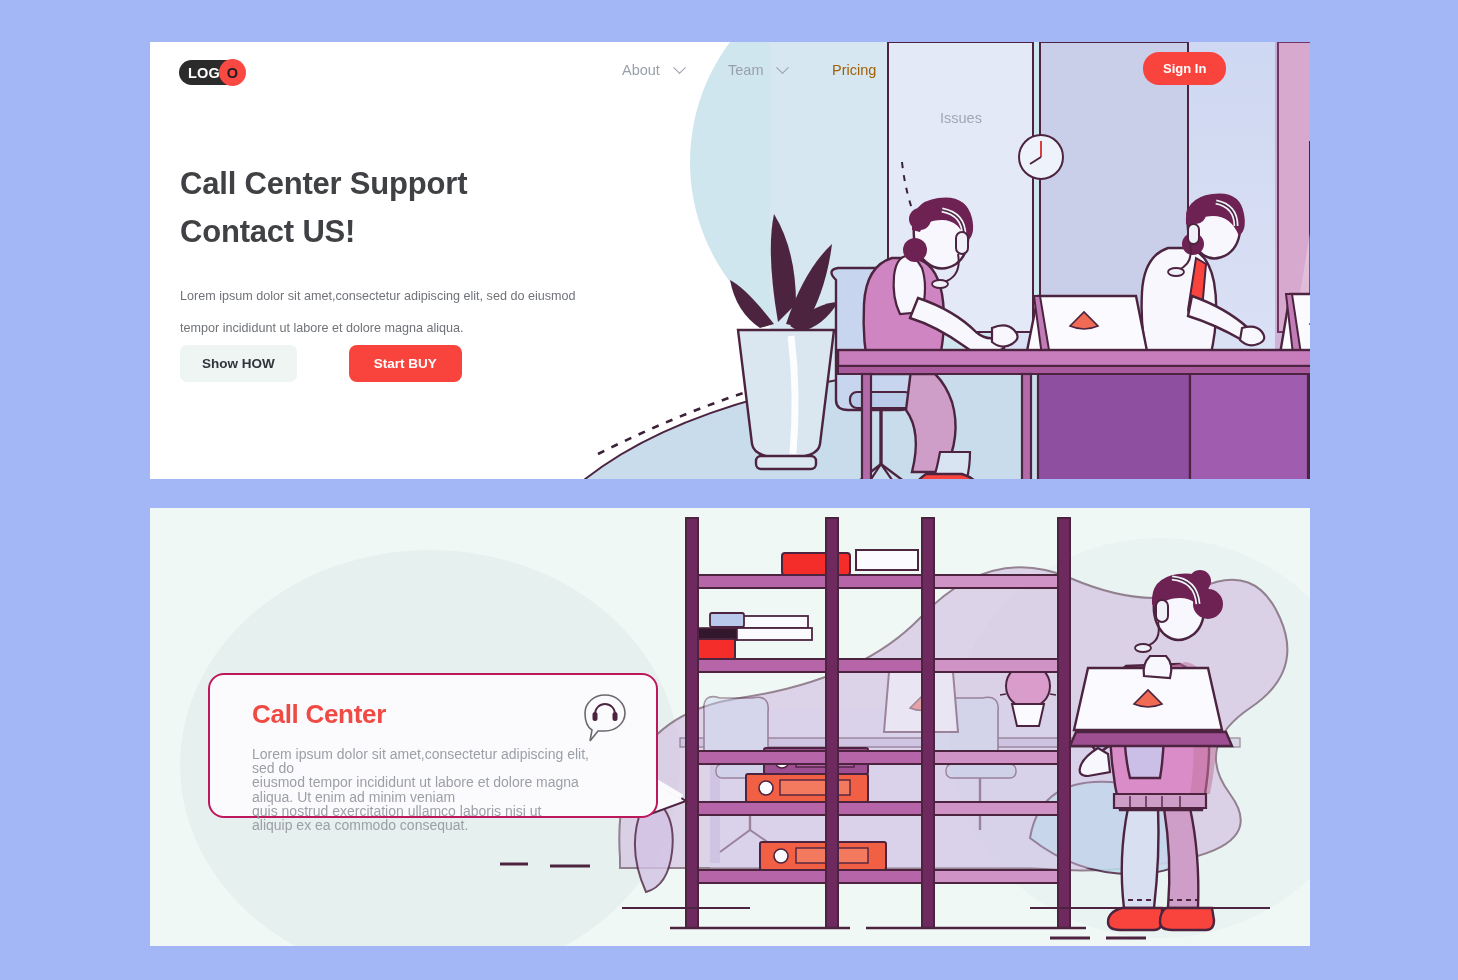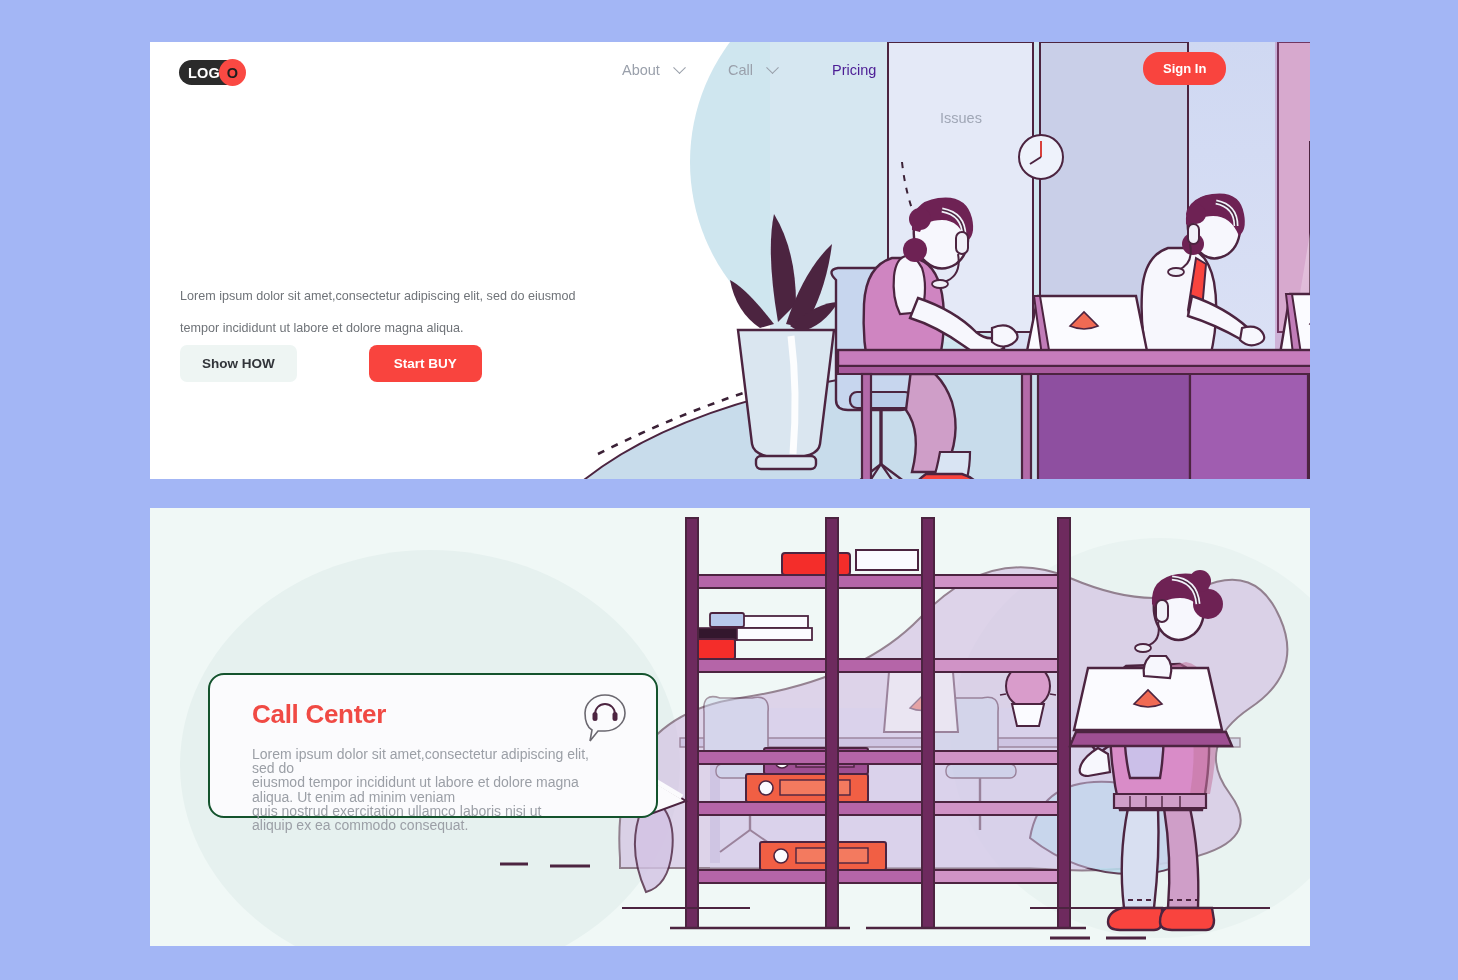--- a/index.html
+++ b/index.html
@@ -37,21 +37,21 @@
 
   .hero-title{
     position:absolute; left:30px; top:118px; width:560px;
     font-size:31px; font-weight:bold; color:#3f4145;
     line-height:48px; letter-spacing:-.2px;
   }
   .hero-sub{
     position:absolute; left:30px; top:238px; width:400px;
     font-size:12.6px; color:#6f7378; line-height:32px;
   }
-  .hero-actions{ position:absolute; left:30px; top:303px; display:flex; gap:72px; }
+  .hero-actions{ position:absolute; left:30px; top:303px; display:flex; gap:52px; }
   .btn{
     border:none; cursor:pointer; font-family:inherit;
     font-size:13.5px; font-weight:bold; border-radius:7px;
   }
   .btn-ghost{ background:#eef5f3; color:#32353a; padding:11px 22px; }
   .btn-primary{ background:#f9443e; color:#ffffff; padding:11px 25px; border-radius:8px; }
 
   
   .nav{
     position:absolute; left:0; top:0; width:100%; height:70px;
@@ -63,21 +63,21 @@
     position:absolute; font-size:14.5px; color:#9aa0ab;
     display:flex; align-items:center; gap:15px; cursor:pointer;
     white-space:nowrap;
   }
   .chev{ display:inline-block; width:9px; height:9px;
     border-right:1.4px solid #9aa0ab; border-bottom:1.4px solid #9aa0ab;
     transform:rotate(45deg) translate(-2px,-2px);
   }
   .nav-about{ left:472px; top:20px; }
   .nav-team { left:578px; top:20px; }
-  .nav-pricing{ left:682px; top:20px; color:#4c1d95; }
+  .nav-pricing{ left:682px; top:20px; color:#a16207; }
   .nav-issues{ left:790px; top:20px; color:#a0a7b6;margin-top:48px; }
   .signin{
     position:absolute; left:993px; top:10px;
     background:#f9443e; color:#fff; border:none; cursor:pointer;
     font-family:inherit; font-size:13px; font-weight:bold;
     padding:9px 20px; border-radius:16px;
   }
 
   
   .card-panel{
@@ -91,21 +91,21 @@
     background:#e6f1ef;
   }
   .blob-mint-r{
     position:absolute; right:-60px; top:30px;
     width:420px; height:400px; border-radius:50%;
     background:#e9f3f1;
   }
   .speech{
     position:absolute; left:58px; top:165px;
     width:450px; height:145px;
-    background:#fbfbfd; border:2px solid #14532d;
+    background:#fbfbfd; border:2px solid #be185d;
     border-radius:16px; z-index:30;
   }
   .speech-tail{
     position:absolute; left:488px; top:263px; z-index:29;
   }
   .speech h2{
     position:absolute; left:42px; top:24px;
     font-size:26px; font-weight:bold; color:#f04a44; letter-spacing:-.3px;
   }
   .speech p{
@@ -290,36 +290,40 @@
         <path d="M1040 332 h118 v112 h-118 z" fill="#a05db0" stroke="#4c2440" stroke-width="2.2"></path>
       </g>
     </svg>
 
     <div class="hero-left">
       <div class="logo">
         <span class="logo-text">LOG</span>
         <span class="logo-o">O</span>
       </div>
 
+      <div class="hero-title">
+        <div>Call Center Support</div>
+        <div>Contact US!</div>
+      </div>
 
       <p class="hero-sub">Lorem ipsum dolor sit amet,consectetur adipiscing elit, sed do eiusmod tempor incididunt ut labore et dolore magna aliqua.</p>
 
       <div class="hero-actions">
         <button class="btn btn-ghost">Show HOW</button>
         <button class="btn btn-primary">Start BUY</button>
       </div>
     </div>
 
     <nav class="nav">
       <div class="nav-item nav-about">
         <span>About</span>
         <span class="chev"></span>
       </div>
       <div class="nav-item nav-team">
-        <span>Call</span>
+        <span>Team</span>
         <span class="chev"></span>
       </div>
       <div class="nav-item nav-pricing">
         <span>Pricing</span>
       </div>
       <div class="nav-item nav-issues">
         <span>Issues</span>
       </div>
       <button class="signin">Sign In</button>
     </nav>

